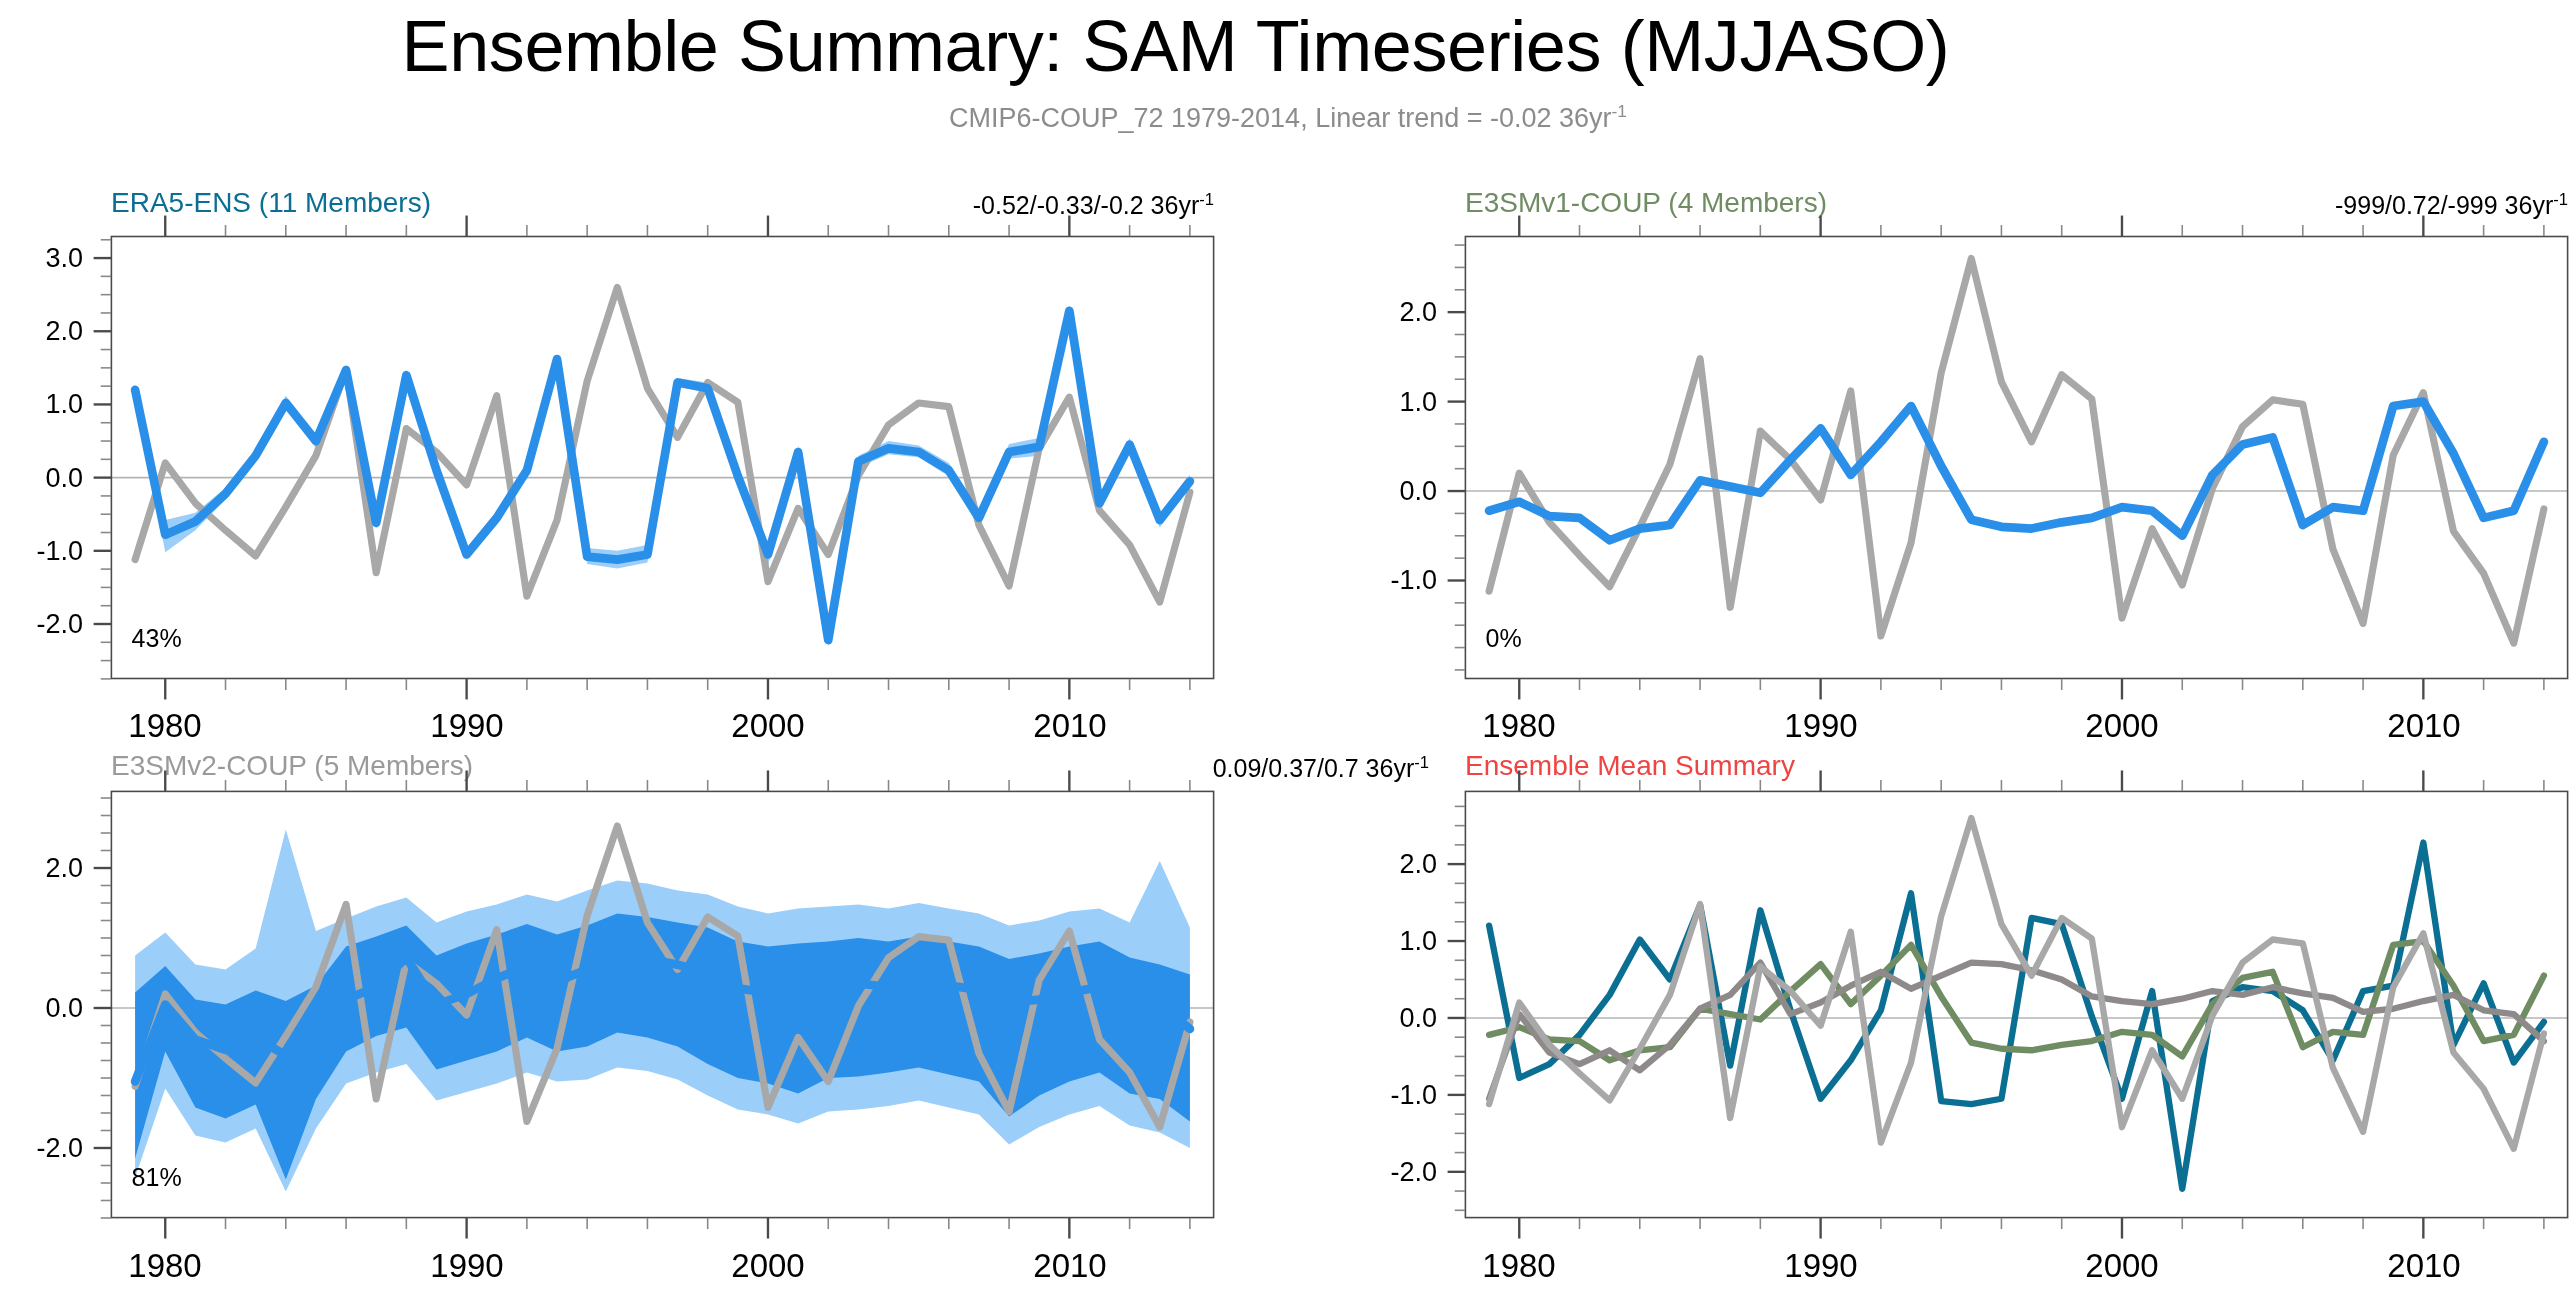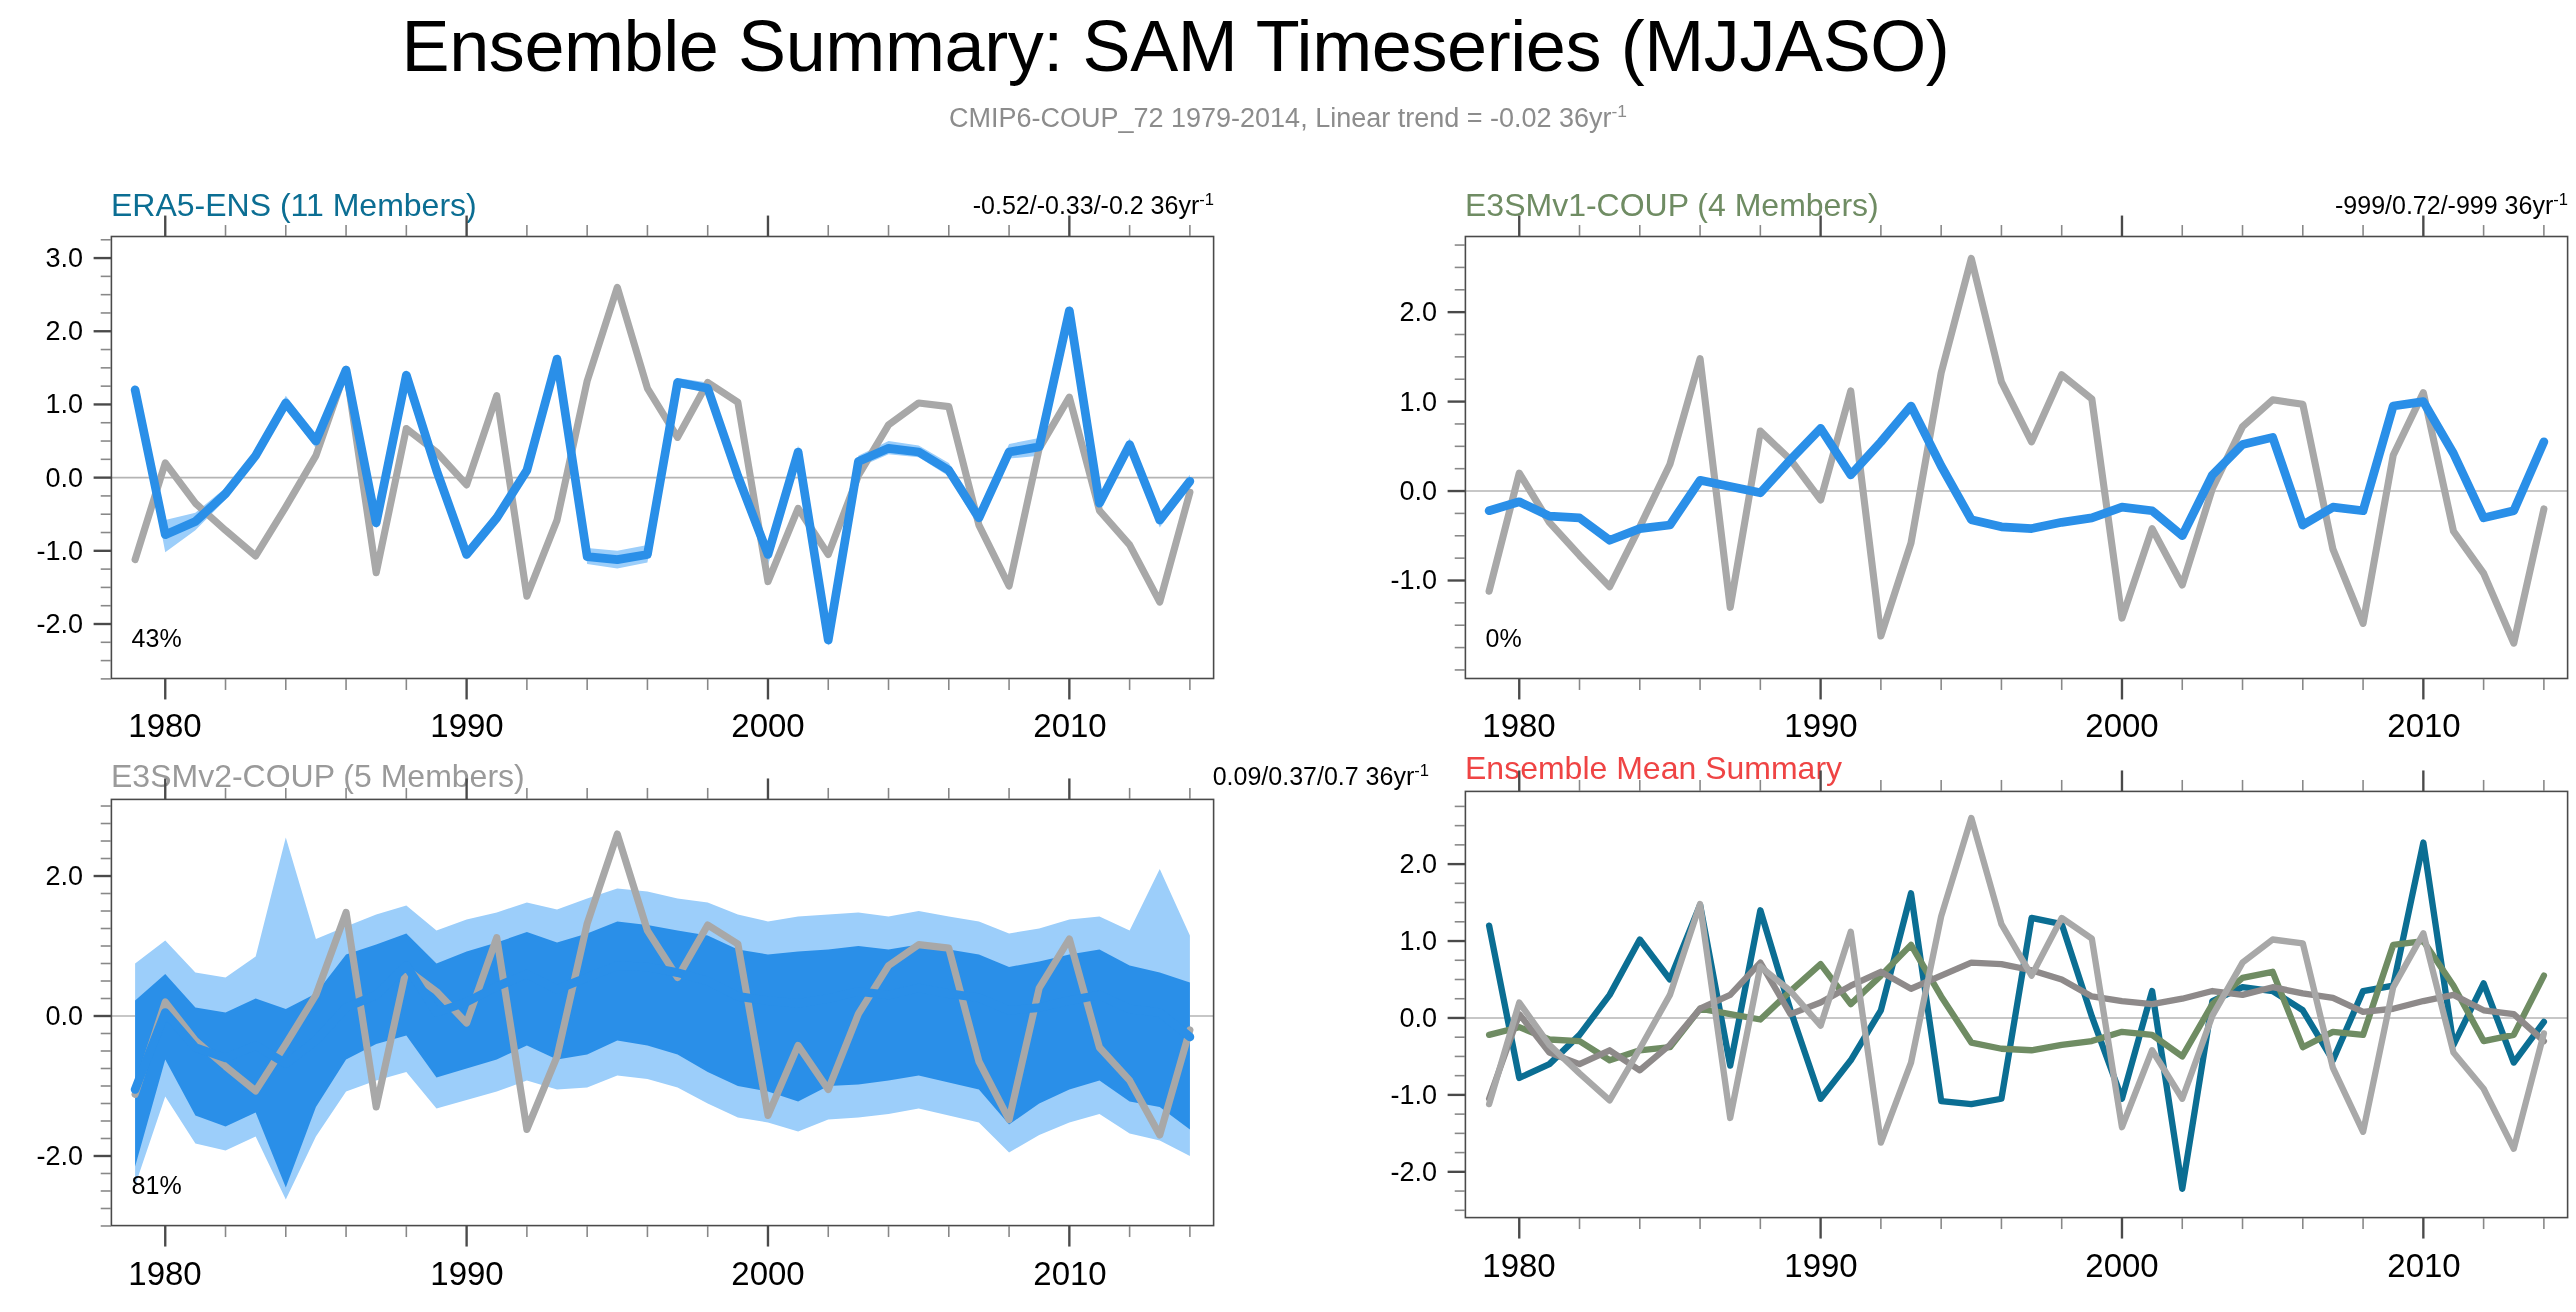--- a/index.html
+++ b/index.html
@@ -39,21 +39,21 @@
     text-align: center;
     font-size: 27px;
     color: #8c8c8c;
     white-space: nowrap;
   }
   .sub-title sup { font-size: 17.4px; vertical-align: super; }
 
   .panel { position: absolute; }
   .panel-title {
     position: absolute;
-    font-size: 32px;
+    font-size: 28px;
     white-space: nowrap;
     top: 0;
     left: 0;
   }
   .panel-stat {
     position: absolute;
     font-size: 25px;
     color: #000;
     white-space: nowrap;
     top: 3.2px;
@@ -254,21 +254,21 @@
           <line x1="1135.8196721311485" y1="0" x2="1135.8196721311485" y2="-14" stroke="#888" stroke-width="2"></line>
           <line x1="1288.2786885245916" y1="560" x2="1288.2786885245916" y2="574" stroke="#888" stroke-width="2"></line>
           <line x1="1288.2786885245916" y1="0" x2="1288.2786885245916" y2="-14" stroke="#888" stroke-width="2"></line>
           <line x1="1364.5081967213132" y1="560" x2="1364.5081967213132" y2="574" stroke="#888" stroke-width="2"></line>
           <line x1="1364.5081967213132" y1="0" x2="1364.5081967213132" y2="-14" stroke="#888" stroke-width="2"></line>
         </svg>
         <div class="pct-label" style="left: 20.6px; top: 388px;">0%</div>
       </div>
     </div>
 
-  <div class="panel" id="panel-2" style="left:111px; top:750px; width:1318px; height:522px;margin-top:8px;">
+  <div class="panel" id="panel-2" style="left:111px; top:750px; width:1318px; height:522px;">
     <div class="panel-title" style="color: rgb(154, 154, 154);">E3SMv2-COUP (5 Members)</div>
     <div class="panel-stat"><span>0.09/0.37/0.7 36yr</span><sup>-1</sup></div>
   <div class="plot-wrap" style="left: 0px; top: 41px; width: 1103px; height: 427px;">
         <div class="ytick-label" style="left: -127px; width: 99px; top: 77px;">2.0</div>
         <div class="ytick-label" style="left: -127px; width: 99px; top: 217px;">0.0</div>
         <div class="ytick-label" style="left: -127px; width: 99px; top: 357px;">-2.0</div>
         <div class="xtick-label" style="left: 54px; top: 456px;">1980</div>
         <div class="xtick-label" style="left: 356px; top: 456px;">1990</div>
         <div class="xtick-label" style="left: 657px; top: 456px;">2000</div>
         <div class="xtick-label" style="left: 959px; top: 456px;">2010</div>

